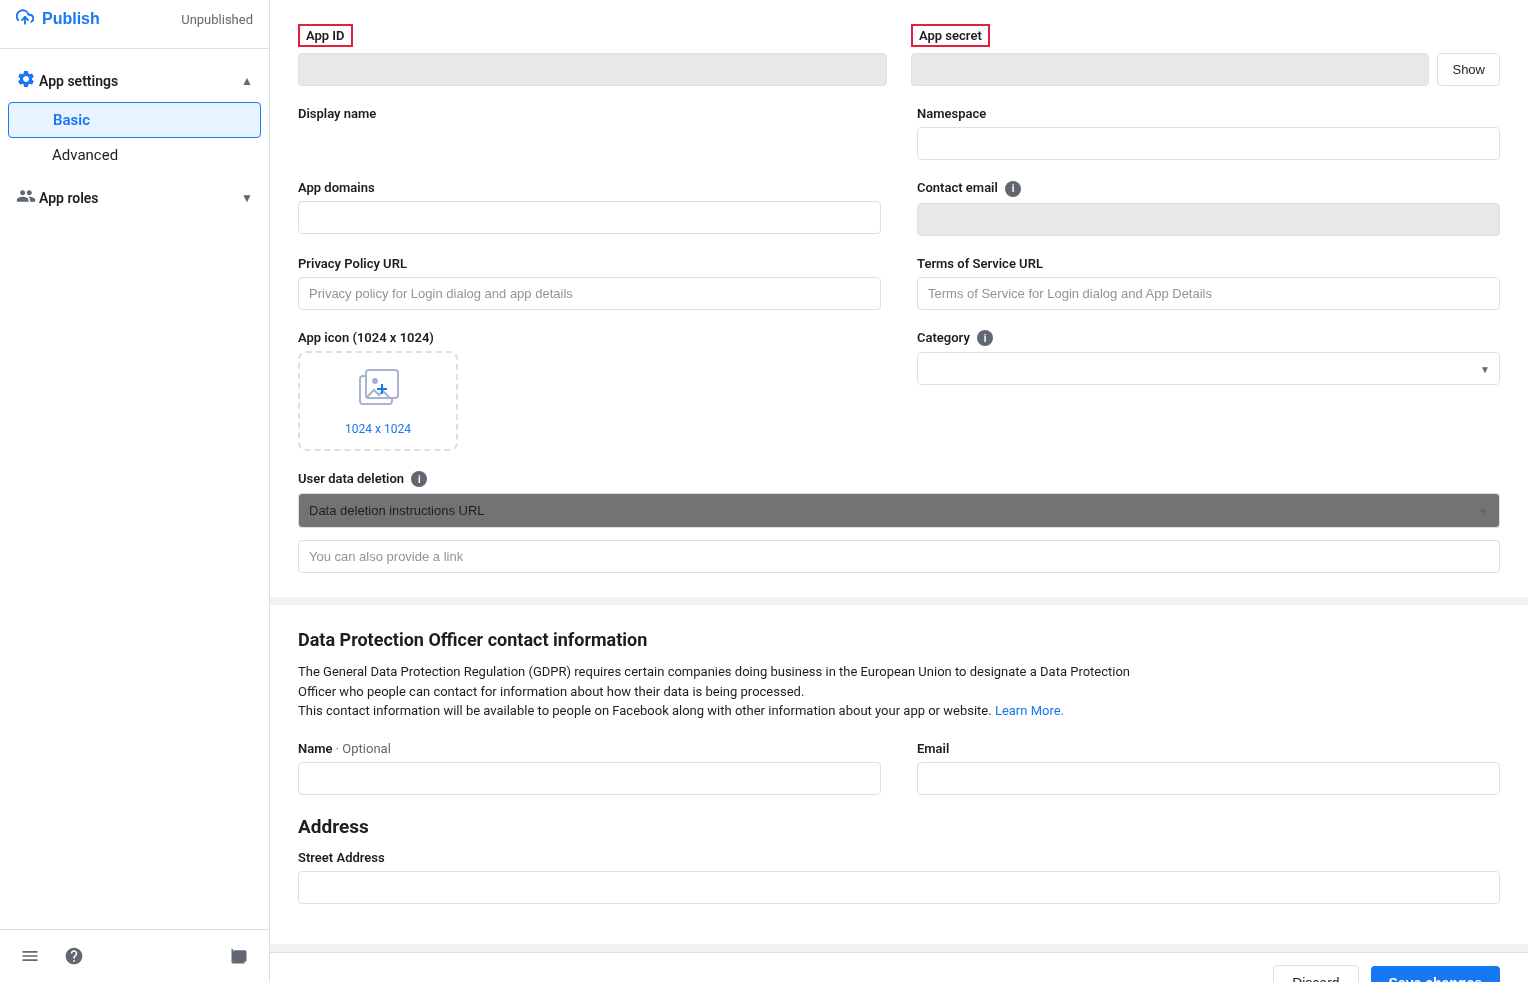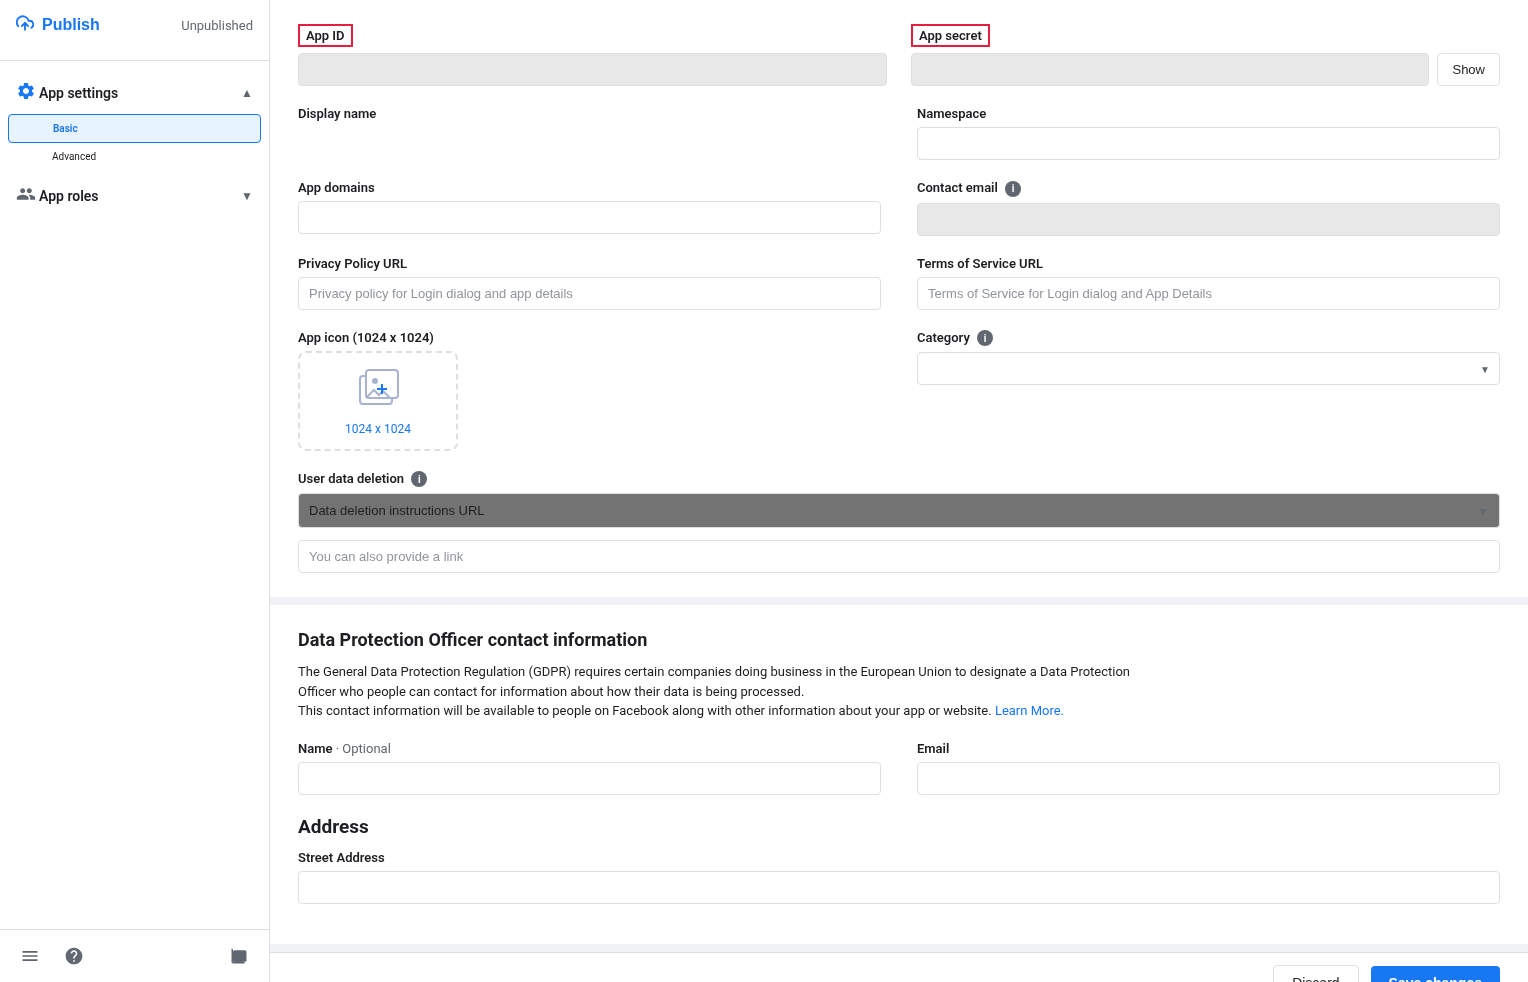--- a/index.html
+++ b/index.html
@@ -3,29 +3,29 @@
   <meta charset="utf-8">
   <style>
     * { box-sizing: border-box; margin: 0; padding: 0; }
     body { font-family: -apple-system, BlinkMacSystemFont, 'Segoe UI', Roboto, Arial, sans-serif; background: #f0f2f5; font-size: 14px; color: #1c1e21; }
 
     .layout { display: flex; height: 982px; width: 1528px; }
 
     
     .sidebar { width: 270px; background: #fff; border-right: 1px solid #dddfe2; display: flex; flex-direction: column; position: relative; }
     .sidebar-top { padding: 0 0 10px 0; border-bottom: 1px solid #dddfe2; }
-    .publish-section { display: flex; align-items: center; justify-content: space-between; padding: 14px 16px; gap: 28px; }
+    .publish-section { display: flex; align-items: center; justify-content: space-between; padding: 8px 16px; gap: 28px; }
     .publish-btn { display: flex; align-items: center; gap: 8px; font-size: 16px; font-weight: 600; color: #1877f2; cursor: pointer; background: none; border: none; }
     .publish-status { font-size: 13px; color: #606770; }
 
     .sidebar-nav { flex: 1; padding: 10px 0; }
     .nav-section { margin-bottom: 4px; }
     .nav-section-header { display: flex; align-items: center; justify-content: space-between; padding: 10px 16px; cursor: pointer; }
     .nav-section-title { display: flex; align-items: center; gap: 3px; font-size: 14px; font-weight: 600; color: #1c1e21; }
-    .nav-item { padding: 8px 16px 8px 44px; cursor: pointer; font-size: 10px; color: #1c1e21; border-radius: 4px; margin: 0 8px; }
+    .nav-item { padding: 8px 16px 8px 44px; cursor: pointer; font-size: 15px; color: #1c1e21; border-radius: 4px; margin: 0 8px; }
     .nav-item.active { background: #e7f3ff; color: #1877f2; font-weight: 600; border: 1.5px solid #1877f2; border-radius: 4px; }
 
     .nav-section-header .chevron { font-size: 12px; color: #606770; }
 
     .sidebar-bottom { display: flex; align-items: center; justify-content: space-between; padding: 12px 16px; border-top: 1px solid #dddfe2; }
     .sidebar-bottom-icons { display: flex; gap: 16px; }
     .sidebar-bottom-icon { width: 28px; height: 28px; display: flex; align-items: center; justify-content: center; cursor: pointer; color: #606770; font-size: 18px; }
 
     
     .main { flex: 1; background: #f0f2f5; overflow-y: auto; display: flex; flex-direction: column; }

